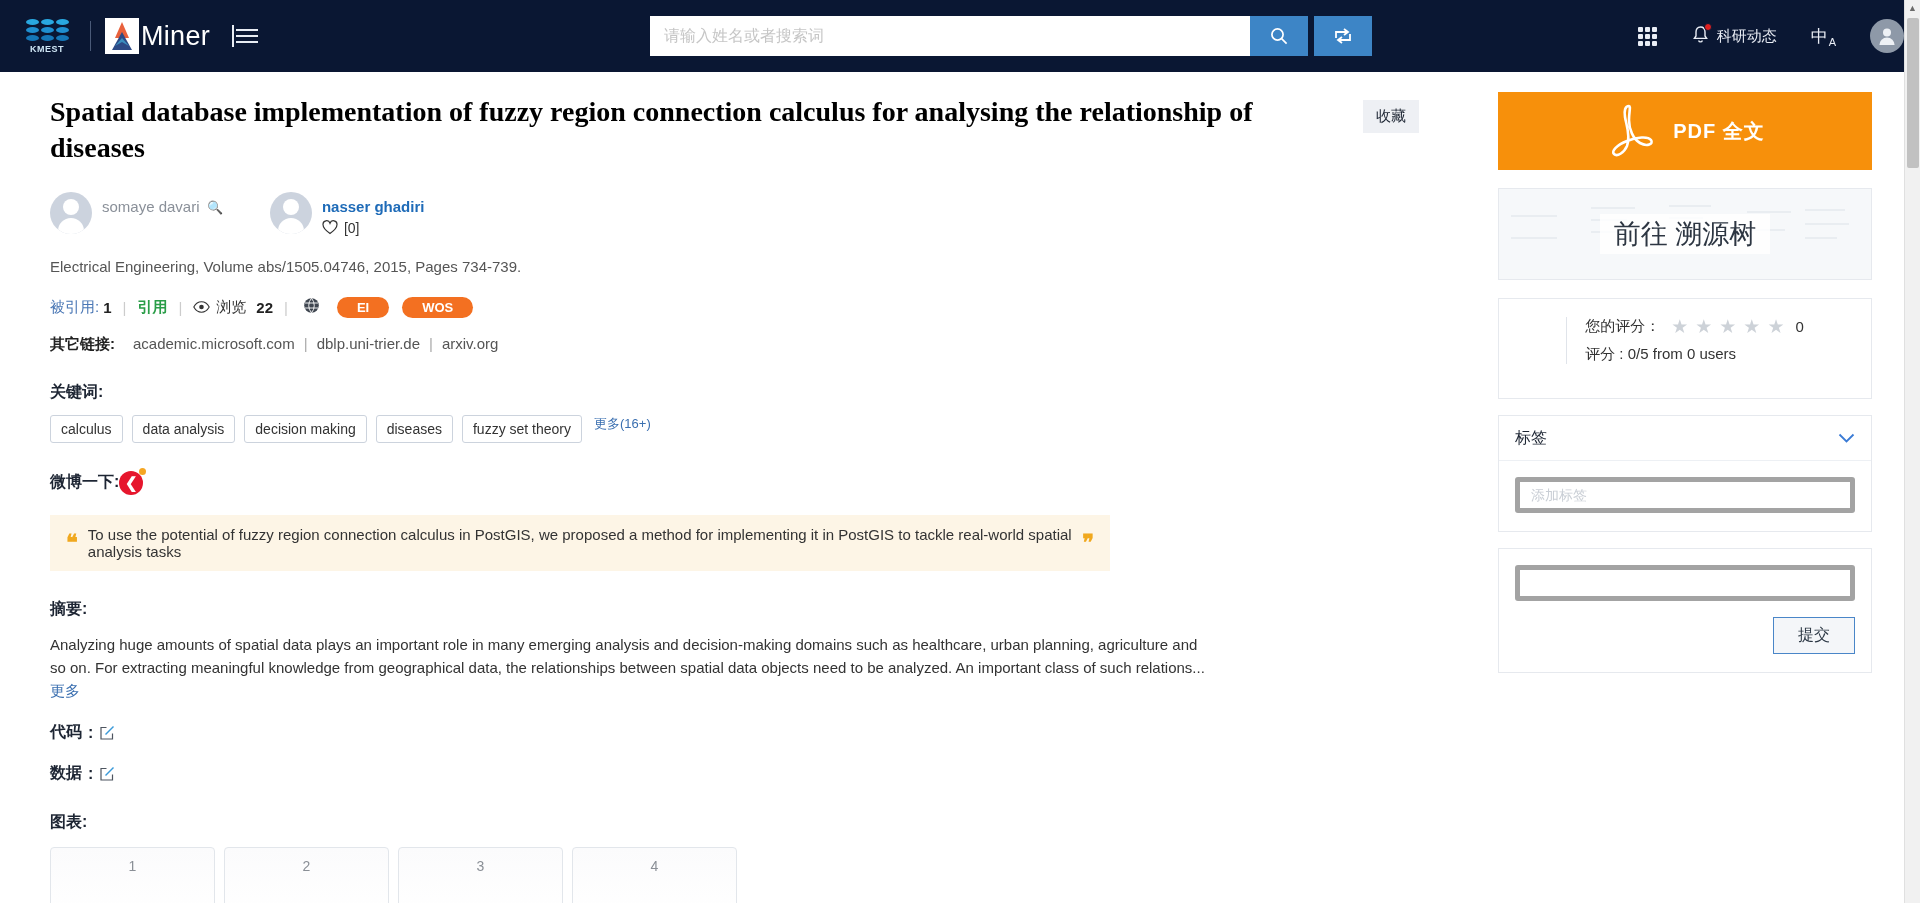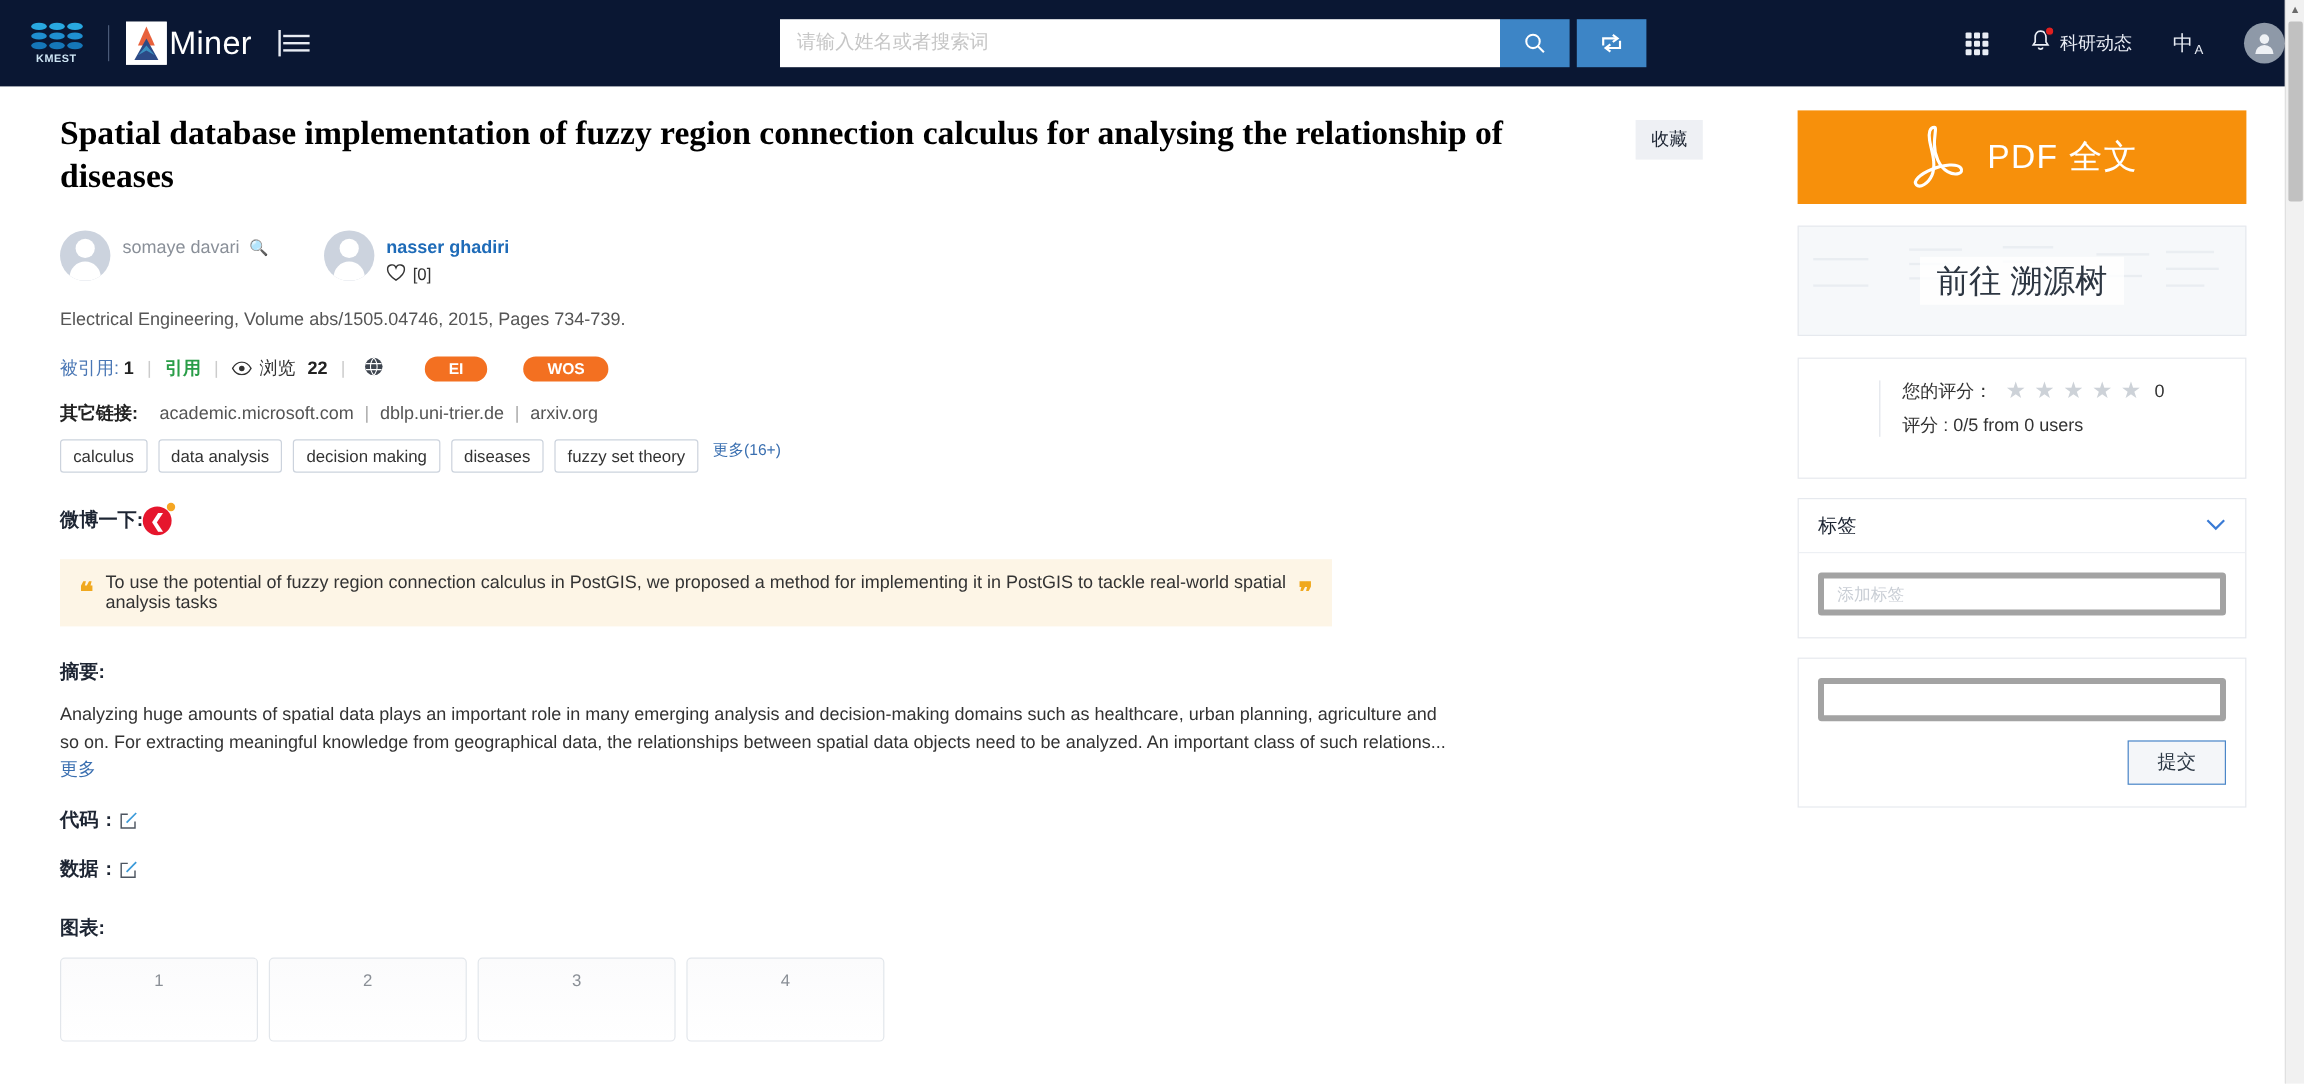--- a/index.html
+++ b/index.html
@@ -120,21 +120,21 @@
   .metrics { margin-top: 22px; display: flex; align-items: center; gap: 0;
              font-size: 15px; flex-wrap: wrap; }
   .m-label { color: #4a77b5; }
   .m-num { color: #222; font-weight: bold; margin-left: 4px; }
   .m-sep { color: #ccc; margin: 0 11px; }
   .m-cite { color: #2a9d48; font-weight: bold; cursor: pointer; }
   .m-view { display: flex; align-items: center; gap: 6px; color: #333; }
   .globe-ico { margin: 0 4px; cursor: pointer; }
   .badge {
     background: #f37021; color: #fff; border-radius: 11px; padding: 3px 20px;
-    font-size: 13px; font-weight: bold; margin-left: 30px; cursor: pointer;
+    font-size: 13px; font-weight: bold; margin-left: 13px; cursor: pointer;
   }
   .links-row { margin-top: 17px; font-size: 15px; display: flex; align-items: baseline; }
   .links-label { font-weight: bold; color: #222; margin-right: 18px; }
   .links-row a { color: #555; text-decoration: none; }
   .links-row .lsep { color: #aaa; margin: 0 9px; }
 
   
   .sec-h { margin-top: 28px; font-size: 16px; font-weight: bold; color: #1d2533; }
   .kw-list { margin-top: 12px; display: flex; align-items: flex-start; gap: 9px; flex-wrap: wrap; }
   .kw {
@@ -175,21 +175,21 @@
     background: linear-gradient(#fbfbfc, #fff);
     display: flex; justify-content: center; padding-top: 10px;
     font-size: 14px; color: #8a8f96; cursor: pointer;
   }
 
   
   .pdf-btn {
     height: 78px; background: #f7900b; display: flex; align-items: center;
     justify-content: center; gap: 16px; cursor: pointer;
   }
-  .pdf-label { color: #fff; font-size: 28px; font-weight: normal; letter-spacing: 1px; }
+  .pdf-label { color: #fff; font-size: 20px; font-weight: bold; letter-spacing: 1px; }
   .tree-card {
     margin-top: 18px; height: 92px; border: 1px solid #e6e9ee; background: #f6f8fa;
     display: flex; align-items: center; justify-content: center; cursor: pointer;
     position: relative; overflow: hidden;
   }
   .tree-card .ghost { position: absolute; inset: 0; opacity: .5; }
   .tree-card .gl { position: absolute; background: #dde3ea; height: 2px; }
   .tree-label { position: relative; font-size: 27px; color: #2d3642; background: rgba(255,255,255,.82);
                 padding: 2px 14px; }
 
@@ -384,20 +384,23 @@
 
     <div class="links-row">
       <span class="links-label">其它链接:</span>
       <a>academic.microsoft.com</a>
       <span class="lsep">|</span>
       <a>dblp.uni-trier.de</a>
       <span class="lsep">|</span>
       <a>arxiv.org</a>
     </div>
 
+    <div class="sec-h">
+      <span>关键词</span>:
+    </div>
     <div class="kw-list">
       <span class="kw">calculus</span>
       <span class="kw">data analysis</span>
       <span class="kw">decision making</span>
       <span class="kw">diseases</span>
       <span class="kw">fuzzy set theory</span>
       <span class="kw-more">更多(16+)</span>
     </div>
 
     <div class="weibo-row">

